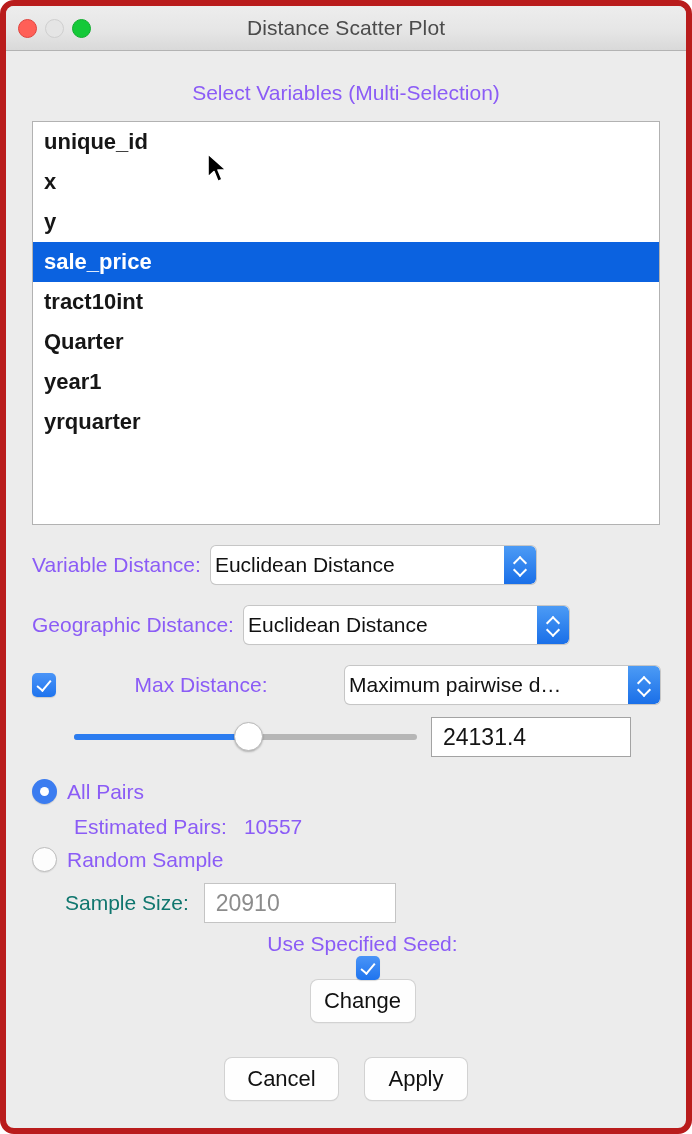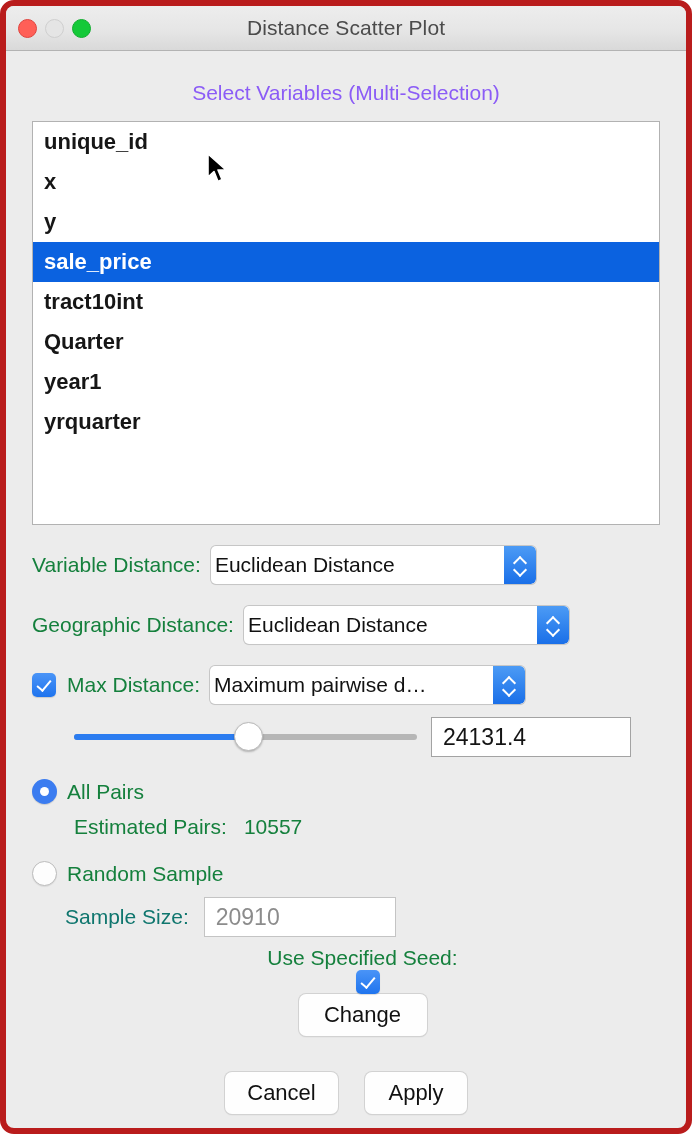--- a/index.html
+++ b/index.html
@@ -108,21 +108,21 @@
     pointer-events: none;
   }
 
   
   .row {
     display: flex;
     align-items: center;
   }
   .label {
     font-size: 21px;
-    color: #15803d;
+    color: #8b5cf6;
     white-space: nowrap;
   }
   .label.disabled { color: #0f766e; }
 
   
   .popup {
     position: relative;
     height: 38px;
     background: #ffffff;
     border-radius: 5px;
@@ -333,21 +333,21 @@
       <div class="label">Geographic Distance:</div>
       <div class="popup" style="width: 325px; margin-left: 10px;">
         <div class="pv">Euclidean Distance</div>
         <div class="stepper">
           <div class="chev up"></div>
           <div class="chev down"></div>
         </div>
       </div>
     </div>
 
-    <div class="row" style="margin-top: 22px;">
+    <div class="row" style="margin-top: 22px; justify-content: space-between;">
       <div class="checkbox"></div>
       <div class="label" style="margin-left: 11px;">Max Distance:</div>
       <div class="popup" style="width: 315px; margin-left: 10px;">
         <div class="pv">Maximum pairwise d…</div>
         <div class="stepper">
           <div class="chev up"></div>
           <div class="chev down"></div>
         </div>
       </div>
     </div>
@@ -364,34 +364,34 @@
     <div class="row" style="margin-top: 22px;">
       <div class="radio on"></div>
       <div class="label" style="margin-left: 10px;">All Pairs</div>
     </div>
 
     <div class="row" style="margin-top: 11px; margin-left: 42px;">
       <div class="label">Estimated Pairs:</div>
       <div class="label" style="margin-left: 17px;">10557</div>
     </div>
 
-    <div class="row" style="margin-top: 22px;">
+    <div class="row" style="margin-top: 8px;">
       <div class="radio off"></div>
       <div class="label" style="margin-left: 10px;">Random Sample</div>
     </div>
 
     <div class="row" style="margin-top: 11px; margin-left: 33px;">
       <div class="label disabled">Sample Size:</div>
       <div class="textfield disabled" style="width: 192px; margin-left: 15px;">20910</div>
     </div>
 
     <div class="row" style="margin-top: 9px; margin-left: 33px; flex-direction: column;">
       <div class="label">Use Specified Seed:</div>
       <div class="checkbox" style="margin-left: 10px;"></div>
-      <div class="button" style="width: 128px; ">Change</div>
+      <div class="button" style="width: 104px; ">Change</div>
     </div>
 
     <div class="row" style="margin-top: 36px; justify-content: center; gap: 27px;">
       <div class="button" style="width: 113px;">Cancel</div>
       <div class="button" style="width: 102px;">Apply</div>
     </div>
 
   </div>
 </div>
 

